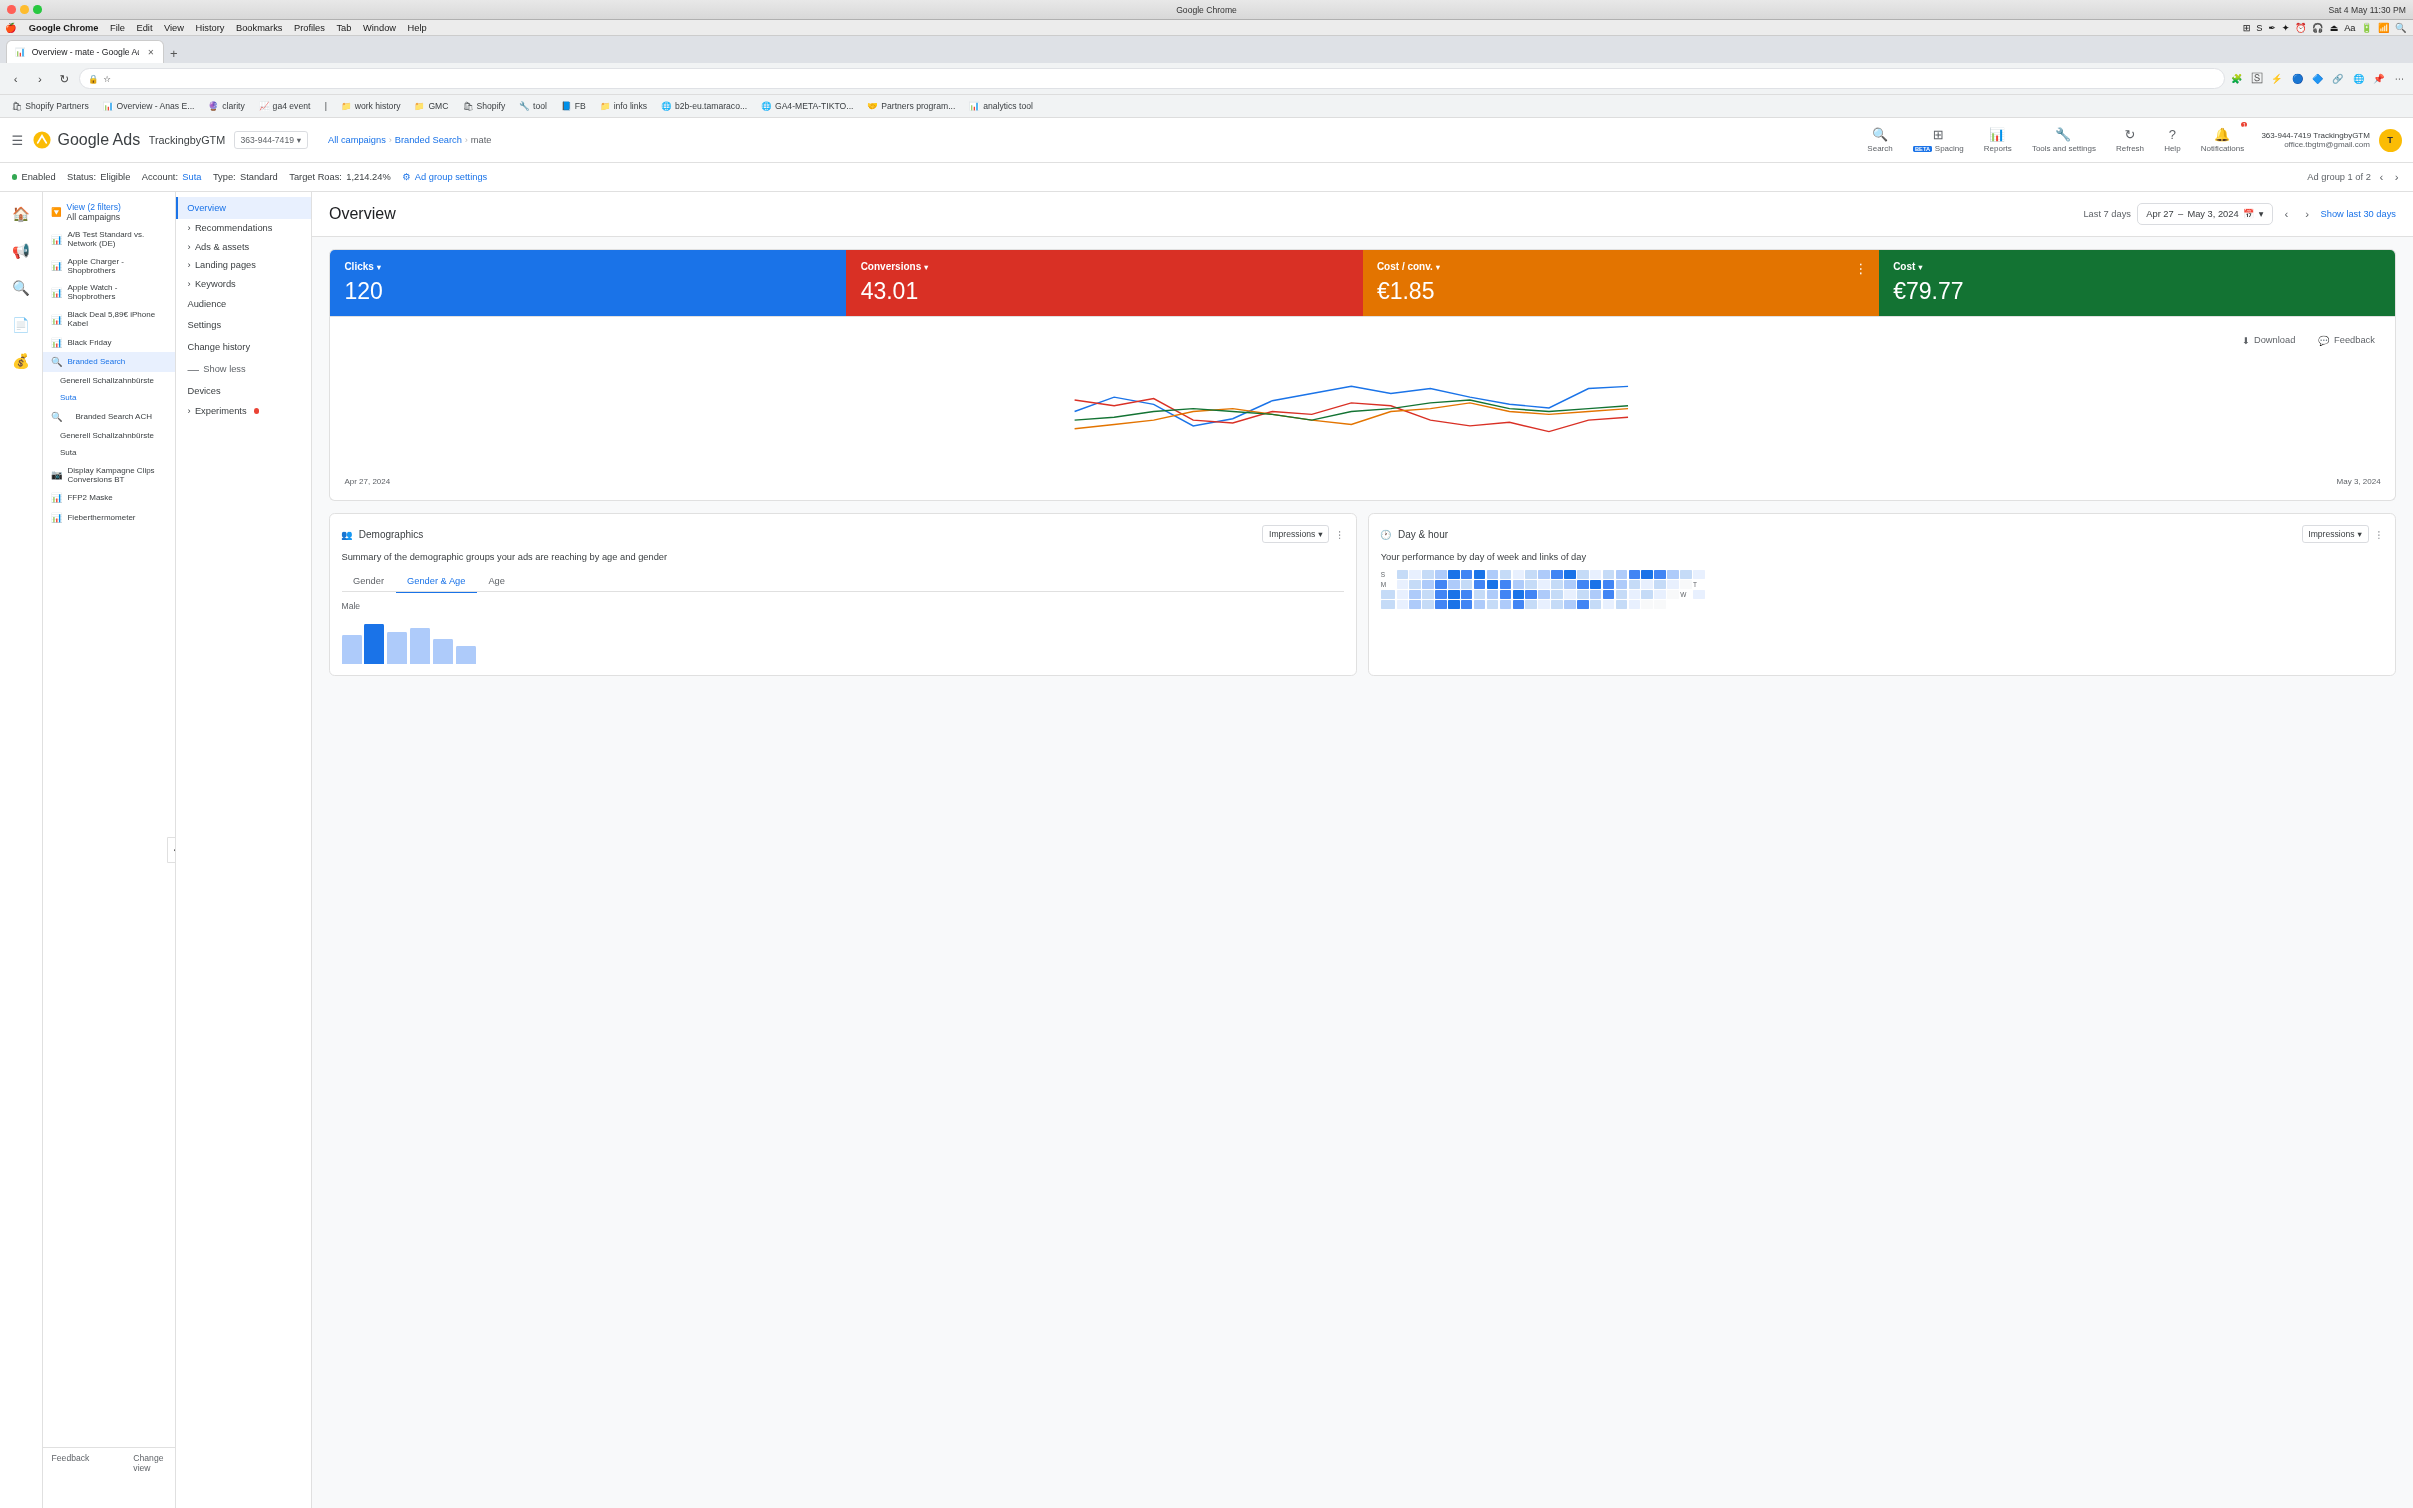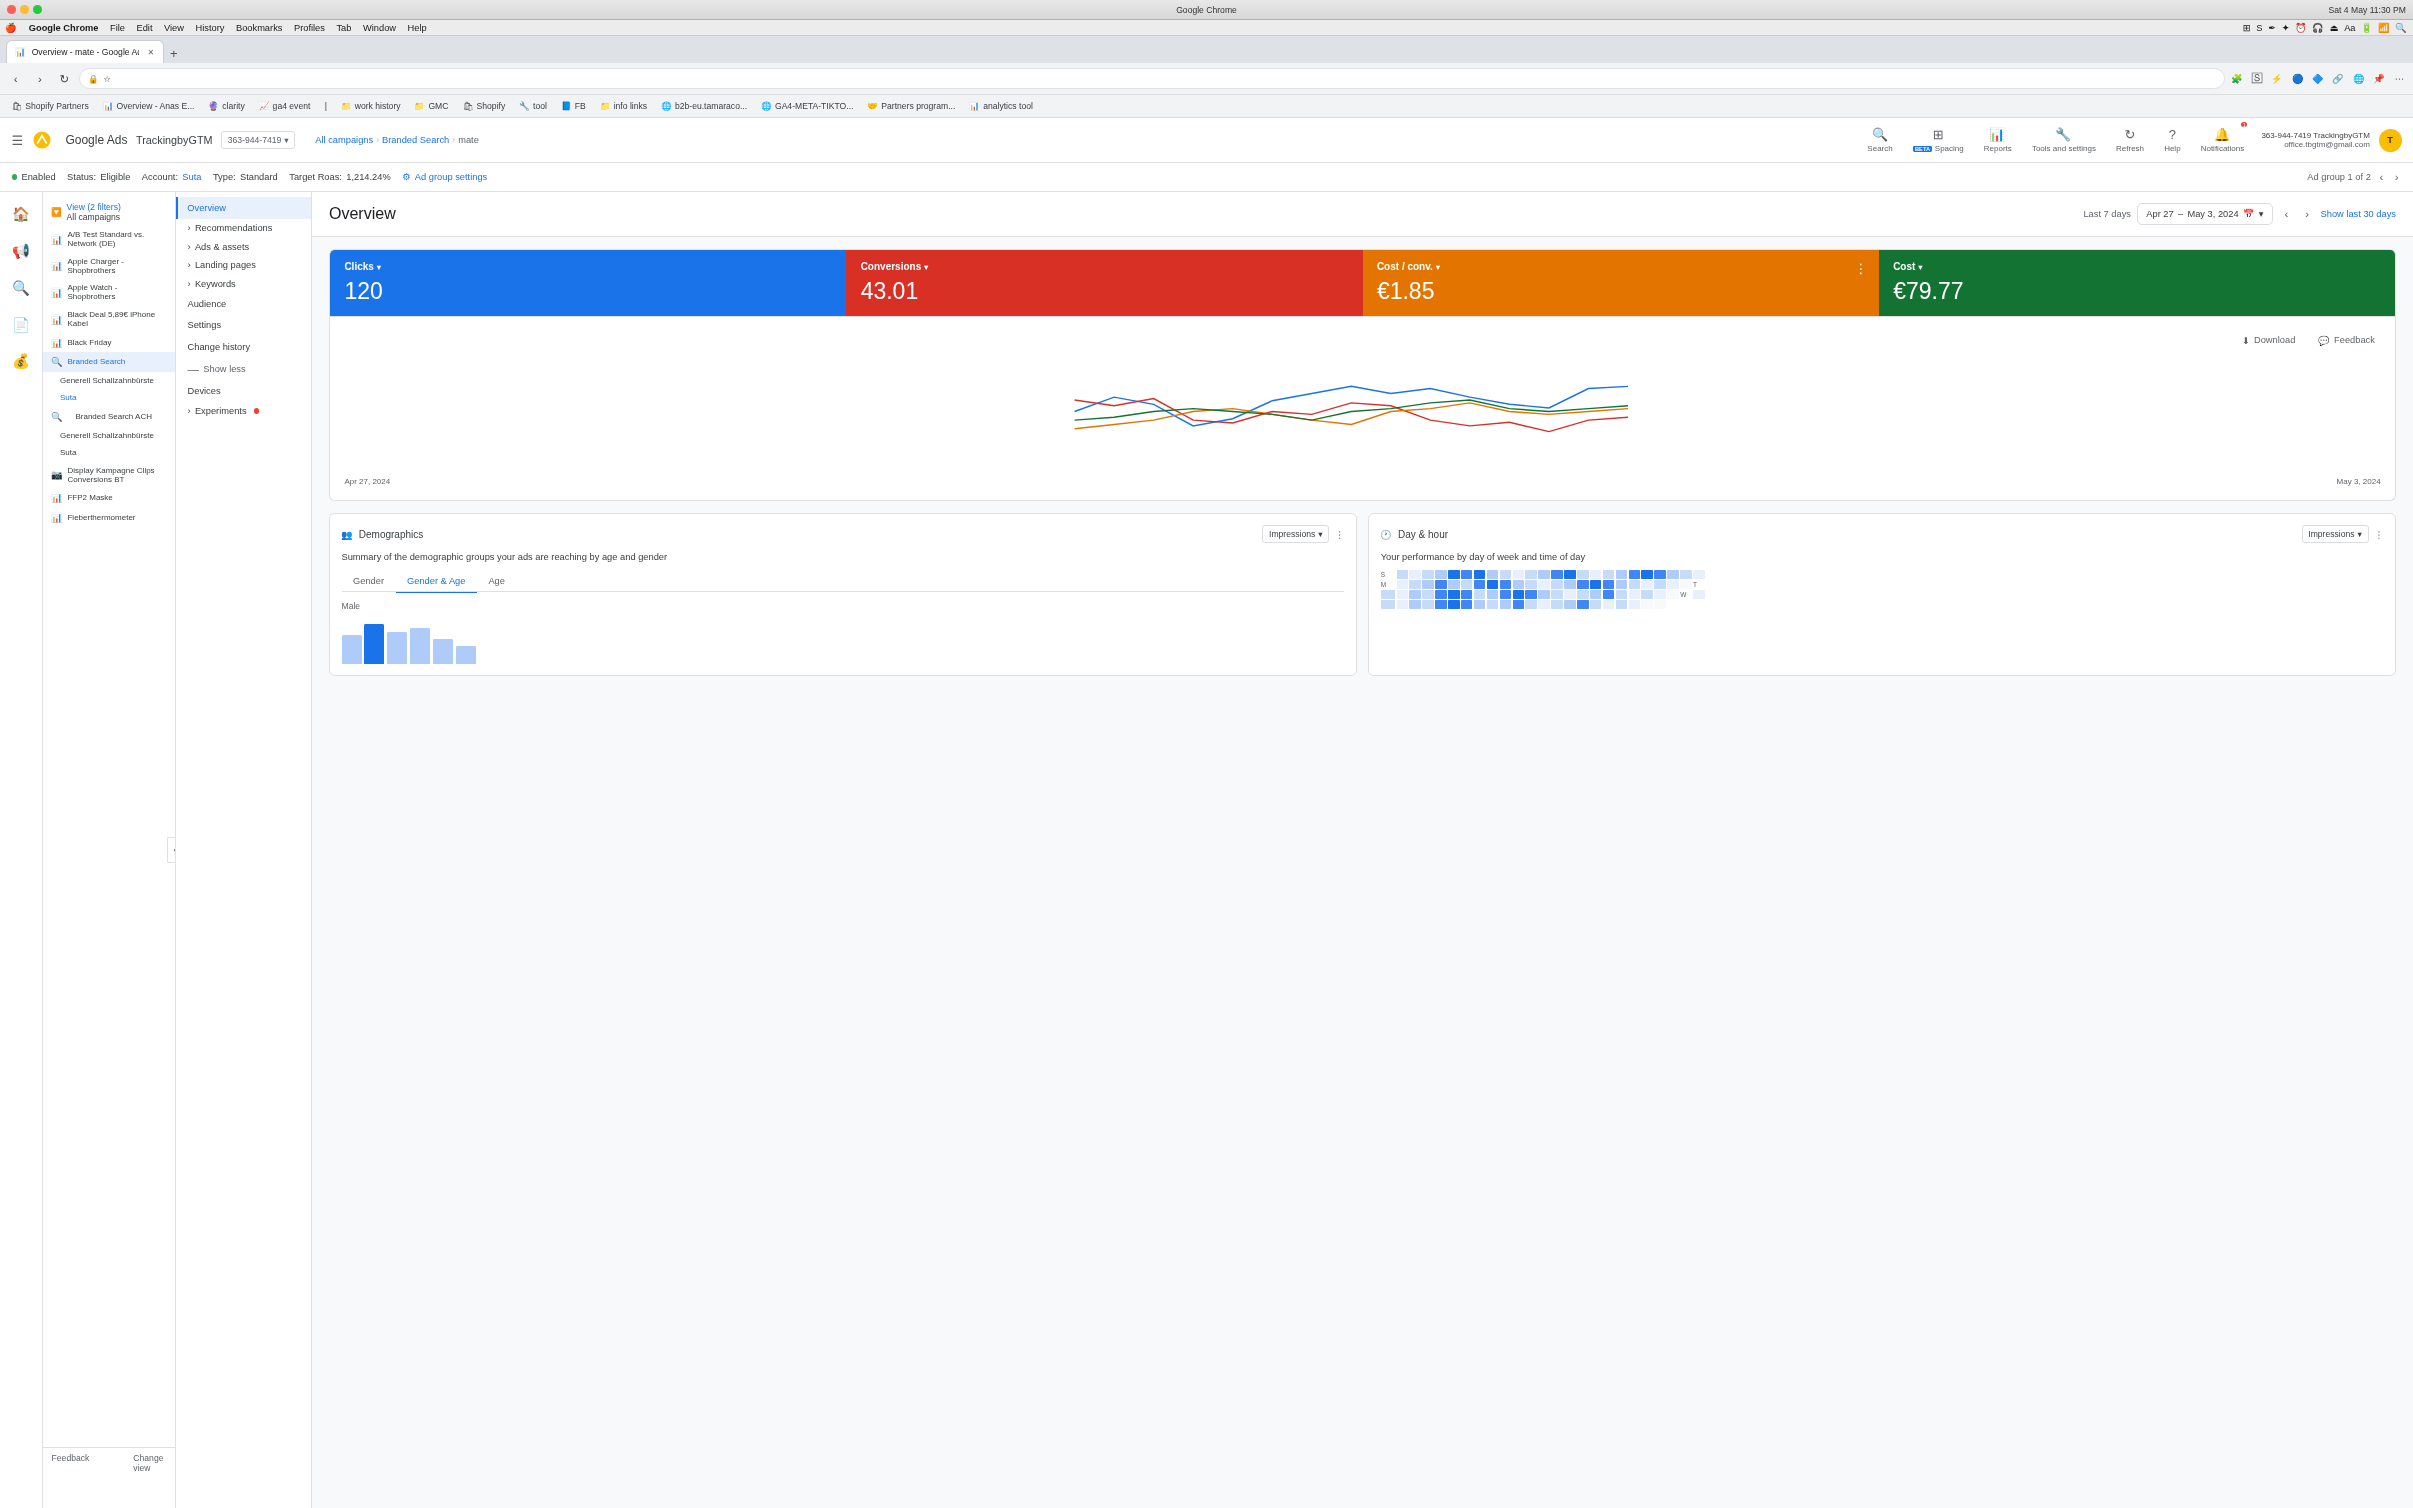--- a/index.html
+++ b/index.html
@@ -483,21 +483,21 @@
 
 <div class="ads-app">
 
   <div class="ads-topnav">
     <div class="hamburger">☰</div>
     <div class="google-ads-logo">
       <svg class="logo-icon" viewBox="0 0 28 28">
         <circle cx="14" cy="14" r="12" fill="#fbbc04"></circle>
         <path d="M8 18 L14 8 L20 18" stroke="#fff" stroke-width="2.5" fill="none" stroke-linecap="round"></path>
       </svg>
-      <span style="font-size:12px;margin-left:8px;">Google Ads</span>
+      <span style="font-size:16px;">Google Ads</span>
     </div>
     <div class="agency-name">TrackingbyGTM</div>
     <div class="account-selector">
       <span>363-944-7419</span>
       <span>▾</span>
     </div>
 
     <div class="breadcrumb-nav">
       <span style="color:#1a73e8; cursor:pointer;">All campaigns</span>
       <span class="breadcrumb-sep">›</span>
@@ -832,21 +832,21 @@
         <div class="widget">
           <div class="widget-header">
             <span>🕐</span>
             <span class="widget-title">Day &amp; hour</span>
             <div class="widget-selector">
               <span>Impressions</span>
               <span>▾</span>
             </div>
             <span class="widget-menu">⋮</span>
           </div>
-          <p class="widget-desc">Your performance by day of week and time of day</p>
+          <p class="widget-desc">Your performance by day of week and links of day</p>
 
           <div style="overflow-x:auto;">
             <div style="display:grid; grid-template-columns: 14.4px repeat(24, 11.5px); gap:1.4px; font-size:6.5px;">
 
               <span style="color:#5f6368; display:flex; align-items:center;">S</span>
               <div style="height:8.6px; background:#c5dbf7; border-radius:0.7px;"></div>
               <div style="height:8.6px; background:#e8f0fe; border-radius:0.7px;"></div>
               <div style="height:8.6px; background:#c5dbf7; border-radius:0.7px;"></div>
               <div style="height:8.6px; background:#aecbfa; border-radius:0.7px;"></div>
               <div style="height:8.6px; background:#1a73e8; border-radius:0.7px;"></div>

